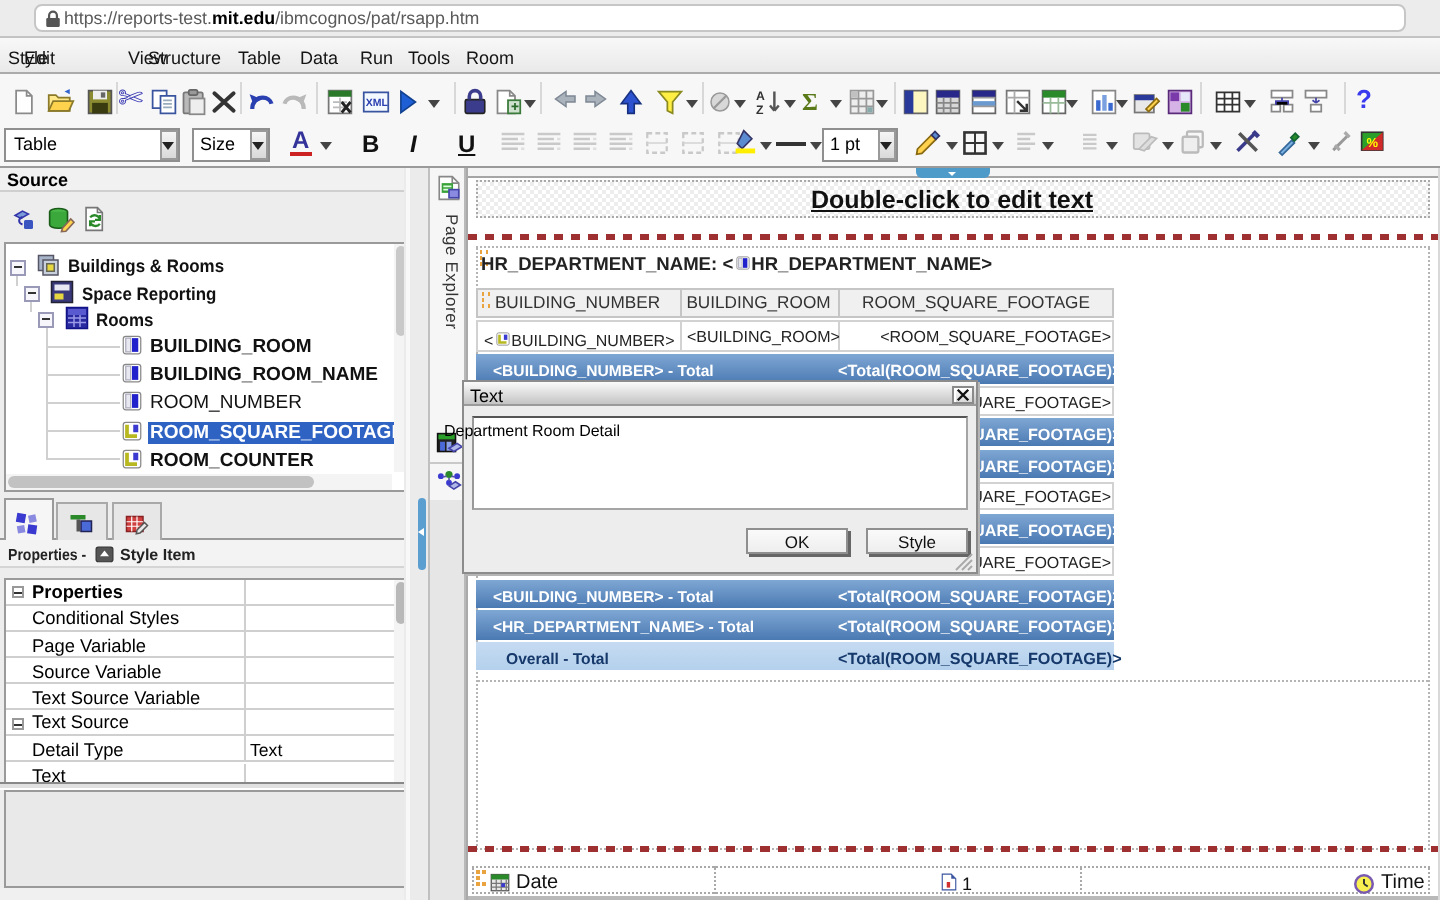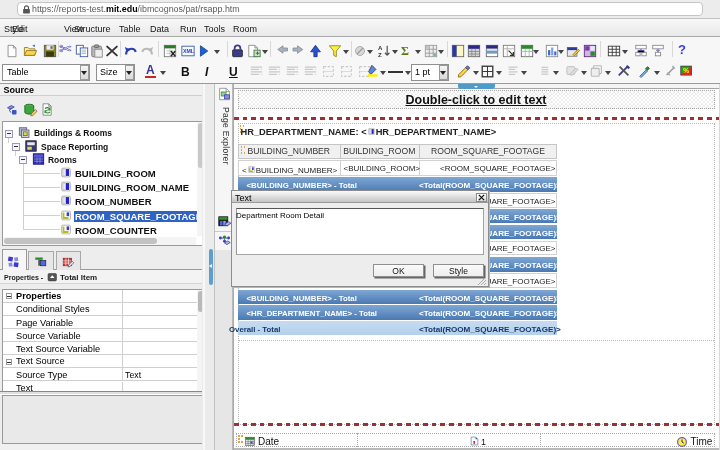--- a/index.html
+++ b/index.html
@@ -357,21 +357,21 @@
     <rect x="1" y="1" width="14" height="14" rx="2" fill="#fff" stroke="#888"></rect>
     <rect x="8" y="2.5" width="5" height="11" fill="#2222cc"></rect>
     <rect x="3" y="2.5" width="4" height="11" fill="#e8e8f0" stroke="#aab"></rect>
   </svg>
 <div class="a" style="left:75px;top:182px;font-size:9.5px;font-weight:bold;color:#111;white-space:nowrap">BUILDING_ROOM_NAME</div>
 <svg class="a" style="left:61px;top:195px" width="10" height="11" viewBox="0 0 16 16">
     <rect x="1" y="1" width="14" height="14" rx="2" fill="#fff" stroke="#888"></rect>
     <rect x="8" y="2.5" width="5" height="11" fill="#2222cc"></rect>
     <rect x="3" y="2.5" width="4" height="11" fill="#e8e8f0" stroke="#aab"></rect>
   </svg>
-<div class="a" style="left:75px;top:196px;font-size:9.5px;font-weight:bold;color:#111;white-space:nowrap">ROOM_NUMBER</div>
+<div class="a" style="left:75px;top:196px;font-size:9.5px;font-weight:normal;color:#111;white-space:nowrap">ROOM_NUMBER</div>
 <svg class="a" style="left:61px;top:209.5px" width="10" height="11" viewBox="0 0 16 16">
     <rect x="1" y="1" width="14" height="14" rx="2" fill="#fff" stroke="#888"></rect>
     <path d="M4 3v9h8" stroke="#b8b820" stroke-width="3" fill="none"></path>
     <rect x="9" y="3" width="4" height="6" fill="#3a3ad0"></rect>
   </svg>
 <div class="a" style="left:74px;top:210.5px;background:#2e63c4;color:#fff;font-size:9.5px;font-weight:bold;padding:0 1px;white-space:nowrap;width:129px;overflow:hidden">ROOM_SQUARE_FOOTAGE</div>
 <svg class="a" style="left:61px;top:223.5px" width="10" height="11" viewBox="0 0 16 16">
     <rect x="1" y="1" width="14" height="14" rx="2" fill="#fff" stroke="#888"></rect>
     <path d="M4 3v9h8" stroke="#b8b820" stroke-width="3" fill="none"></path>
     <rect x="9" y="3" width="4" height="6" fill="#3a3ad0"></rect>
@@ -400,21 +400,21 @@
     <rect x="1" y="3" width="11" height="10" fill="#d04040" stroke="#822"></rect>
     <path d="M1 6.5h11M1 9.5h11M4.5 3v10M8 3v10" stroke="#fff" stroke-width=".8"></path>
     <path d="M8 12l5-5 2 2-5 5-2.5.5z" fill="#e8e8e8" stroke="#555"></path>
   </svg>
 <div class="a" style="left:0;top:270px;width:204px;height:14px;background:#f3f3f3;border-bottom:1px solid #d5d5d5"></div>
 <div class="a" style="left:3.5px;top:272.5px;font-size:8px;font-weight:bold;color:#222;transform:scaleX(.88);transform-origin:left">Properties - </div>
 <svg class="a" style="left:47px;top:273px" width="10.5" height="9" viewBox="0 0 16 16">
     <rect x="0.5" y="1" width="15" height="13" rx="2" fill="#555" stroke="#333"></rect>
     <path d="M8 4l4 5H4z" fill="#fff"></path>
   </svg>
-<div class="a" style="left:60px;top:272.5px;font-size:8px;font-weight:bold;color:#222">Total Item</div>
+<div class="a" style="left:60px;top:272.5px;font-size:8px;font-weight:bold;color:#222">Style Item</div>
 <div class="a" style="left:0;top:284px;width:204px;height:5px;background:#ededed"></div>
 <div class="a" style="left:1.5px;top:288.5px;width:202px;height:102.5px;background:#fff;border:1px solid #9a9a9a;border-bottom:none"></div>
 <div class="a" style="left:2.5px;top:289.8px;width:194px;height:13.1px;border-bottom:1px solid #cfcfcf"></div>
 <div class="a" style="left:122px;top:289.8px;width:1px;height:13.1px;background:#cfcfcf"></div>
 <div class="a" style="left:6px;top:293.3px;width:6px;height:6px;background:#fff;border:1px solid #999"></div>
 <div class="a" style="left:7.2px;top:296.3px;width:3.5px;height:1px;background:#333"></div>
 <div class="a" style="left:16px;top:291.3px;font-size:9.2px;font-weight:bold;color:#000;white-space:nowrap">Properties</div>
 <div class="a" style="left:2.5px;top:302.90000000000003px;width:194px;height:13.1px;border-bottom:1px solid #cfcfcf"></div>
 <div class="a" style="left:122px;top:302.90000000000003px;width:1px;height:13.1px;background:#cfcfcf"></div>
 <div class="a" style="left:16px;top:304.40000000000003px;font-size:9.2px;color:#000;white-space:nowrap">Conditional Styles</div>
@@ -427,21 +427,21 @@
 <div class="a" style="left:2.5px;top:342.2px;width:194px;height:13.1px;border-bottom:1px solid #cfcfcf"></div>
 <div class="a" style="left:122px;top:342.2px;width:1px;height:13.1px;background:#cfcfcf"></div>
 <div class="a" style="left:16px;top:343.7px;font-size:9.2px;color:#000;white-space:nowrap">Text Source Variable</div>
 <div class="a" style="left:2.5px;top:355.3px;width:194px;height:13.1px;border-bottom:1px solid #cfcfcf"></div>
 <div class="a" style="left:122px;top:355.3px;width:1px;height:13.1px;background:#cfcfcf"></div>
 <div class="a" style="left:6px;top:358.8px;width:6px;height:6px;background:#fff;border:1px solid #999"></div>
 <div class="a" style="left:7.2px;top:361.8px;width:3.5px;height:1px;background:#333"></div>
 <div class="a" style="left:16px;top:356px;font-size:9.2px;font-weight:normal;color:#000;white-space:nowrap">Text Source</div>
 <div class="a" style="left:2.5px;top:368.4px;width:194px;height:13.1px;border-bottom:1px solid #cfcfcf"></div>
 <div class="a" style="left:122px;top:368.4px;width:1px;height:13.1px;background:#cfcfcf"></div>
-<div class="a" style="left:16px;top:369.9px;font-size:9.2px;color:#000;white-space:nowrap">Source Type</div>
+<div class="a" style="left:16px;top:369.9px;font-size:9.2px;color:#000;white-space:nowrap">Detail Type</div>
 <div class="a" style="left:125px;top:370.4px;font-size:8.8px;color:#000">Text</div>
 <div class="a" style="left:2.5px;top:381.5px;width:194px;height:13.1px;border-bottom:1px solid #cfcfcf"></div>
 <div class="a" style="left:122px;top:381.5px;width:1px;height:13.1px;background:#cfcfcf"></div>
 <div class="a" style="left:16px;top:383.0px;font-size:9.2px;color:#000;white-space:nowrap">Text</div>
 <div class="a" style="left:197px;top:289.5px;width:6.5px;height:101px;background:#f4f4f4"></div>
 <div class="a" style="left:198px;top:291px;width:5px;height:21px;background:#b9b9b9;border-radius:3px"></div>
 <div class="a" style="left:0;top:391px;width:204px;height:4px;background:#e0e0e0;border-top:1px solid #888;border-bottom:1px solid #fff"></div>
 <div class="a" style="left:2px;top:395px;width:202px;height:48.5px;background:#e9e9e9;border:1px solid #9a9a9a;border-right-color:#ddd"></div>
 <div class="a" style="left:0;top:444px;width:204px;height:6px;background:#f0f0f0"></div>
 <div class="a" style="left:202px;top:84px;width:31px;height:366px;background:#ebebeb"></div>
@@ -536,21 +536,21 @@
 <div class="a" style="left:339.5px;top:273.0px;width:1px;height:15.0px;background:#d2d2d2"></div>
 <div class="a" style="left:419.0px;top:273.0px;width:1px;height:15.0px;background:#d2d2d2"></div>
 <div class="a" style="left:419.0px;top:276.5px;width:136.5px;font-size:8px;color:#222;text-align:right">&lt;ROOM_SQUARE_FOOTAGE&gt;</div>
 <div class="a" style="left:238.0px;top:289.5px;width:319.0px;height:14.5px;background:linear-gradient(#7fa7d4,#4a79b2);"></div>
 <div class="a" style="left:246.5px;top:293.5px;font-size:7.8px;color:#fff;font-weight:bold;white-space:nowrap">&lt;BUILDING_NUMBER&gt; - Total</div>
 <div class="a" style="left:419.0px;top:293.5px;width:134.5px;font-size:8.1px;color:#fff;font-weight:bold;text-align:right">&lt;Total(ROOM_SQUARE_FOOTAGE)&gt;</div>
 <div class="a" style="left:238.0px;top:305.0px;width:319.0px;height:14.5px;background:linear-gradient(#7fa7d4,#4a79b2);"></div>
 <div class="a" style="left:246.5px;top:309.0px;font-size:7.8px;color:#fff;font-weight:bold;white-space:nowrap">&lt;HR_DEPARTMENT_NAME&gt; - Total</div>
 <div class="a" style="left:419.0px;top:309.0px;width:134.5px;font-size:8.1px;color:#fff;font-weight:bold;text-align:right">&lt;Total(ROOM_SQUARE_FOOTAGE)&gt;</div>
 <div class="a" style="left:238.0px;top:320.5px;width:319.0px;height:14.0px;background:linear-gradient(#c6dbf2,#b4d0ec);"></div>
-<div class="a" style="left:229px;top:324.5px;font-size:7.8px;color:#16396b;font-weight:bold;white-space:nowrap">Overall - Total</div>
+<div class="a" style="left:253px;top:324.5px;font-size:7.8px;color:#16396b;font-weight:bold;white-space:nowrap">Overall - Total</div>
 <div class="a" style="left:419.0px;top:324.5px;width:134.5px;font-size:8.1px;color:#16396b;font-weight:bold;text-align:right">&lt;Total(ROOM_SQUARE_FOOTAGE)&gt;</div>
 <div class="a" style="left:233.5px;top:423px;width:485px;height:3.2px;background:repeating-linear-gradient(90deg,#9e3032 0 4.6px,rgba(0,0,0,0) 4.6px 8.6px);"></div>
 <div class="a" style="left:236px;top:433px;width:478.5px;height:13.5px;border:1px dotted #a9a9a9"></div>
 <div class="a" style="left:357px;top:433px;width:1px;height:13.5px;border-left:1px dotted #a9a9a9"></div>
 <div class="a" style="left:539.5px;top:433px;width:1px;height:13.5px;border-left:1px dotted #a9a9a9"></div>
 <div class="a" style="left:238px;top:435px;width:1.5px;height:1.5px;background:#eaa43f"></div>
 <div class="a" style="left:241px;top:435px;width:1.5px;height:1.5px;background:#eaa43f"></div>
 <div class="a" style="left:238px;top:438.2px;width:1.5px;height:1.5px;background:#eaa43f"></div>
 <div class="a" style="left:238px;top:441.4px;width:1.5px;height:1.5px;background:#eaa43f"></div>
 <div class="a" style="left:241px;top:441.4px;width:1.5px;height:1.5px;background:#eaa43f"></div>
@@ -575,17 +575,17 @@
 <div class="a" style="left:233.5px;top:448.2px;width:486.5px;height:1.8px;background:#b9b9b9"></div>
 <div class="a" style="left:719px;top:84px;width:1px;height:366px;background:#d9d9d9"></div>
 <div class="a" style="left:231px;top:190px;width:257.5px;height:96.5px;background:#ededed;border:1px solid #8c8c8c;box-shadow:1px 1px 0 #b5b5b5"></div>
 <div class="a" style="left:232px;top:191px;width:255.5px;height:12px;background:linear-gradient(#fbfbfb,#c4c4c4);border-bottom:1px solid #9a9a9a"></div>
 <div class="a" style="left:235px;top:192.5px;font-size:9px;color:#000">Text</div>
 <div class="a" style="left:476px;top:192.5px;width:10.5px;height:9.5px;background:linear-gradient(#fdfdfd,#d9d9d9);border:1px solid #8a8a8a;box-shadow:inset 1px 1px 0 #fff"></div>
 <svg class="a" style="left:478px;top:194px" width="7" height="7" viewBox="0 0 8 8">
     <path d="M1 1l6 6M7 1L1 7" stroke="#111" stroke-width="1.4"></path>
   </svg>
 <div class="a" style="left:236px;top:208px;width:248px;height:47px;background:#fff;border:1px solid #a5a5a5;border-top-color:#555;border-left-color:#999"></div>
-<div class="a" style="left:236px;top:210.5px;font-size:8px;color:#000">Department Room Detail</div>
+<div class="a" style="left:222px;top:210.5px;font-size:8px;color:#000">Department Room Detail</div>
 <div class="a" style="left:373px;top:264px;width:51px;height:13px;line-height:13px;background:linear-gradient(#fafafa,#eee);border:1px solid #8f8f8f;box-shadow:1.5px 1.5px 0 #666;text-align:center;font-size:8.5px;color:#111;">OK</div>
 <div class="a" style="left:433px;top:264px;width:51px;height:13px;line-height:13px;background:linear-gradient(#fafafa,#eee);border:1px solid #8f8f8f;box-shadow:1.5px 1.5px 0 #666;text-align:center;font-size:8.5px;color:#111;">Style</div>
 <svg class="a" style="left:477px;top:276px" width="10" height="10" viewBox="0 0 10 10">
     <path d="M9 1L1 9M9 4L4 9M9 7L7 9" stroke="#aaa" stroke-width="1"></path>
   </svg>
 </body></html>

